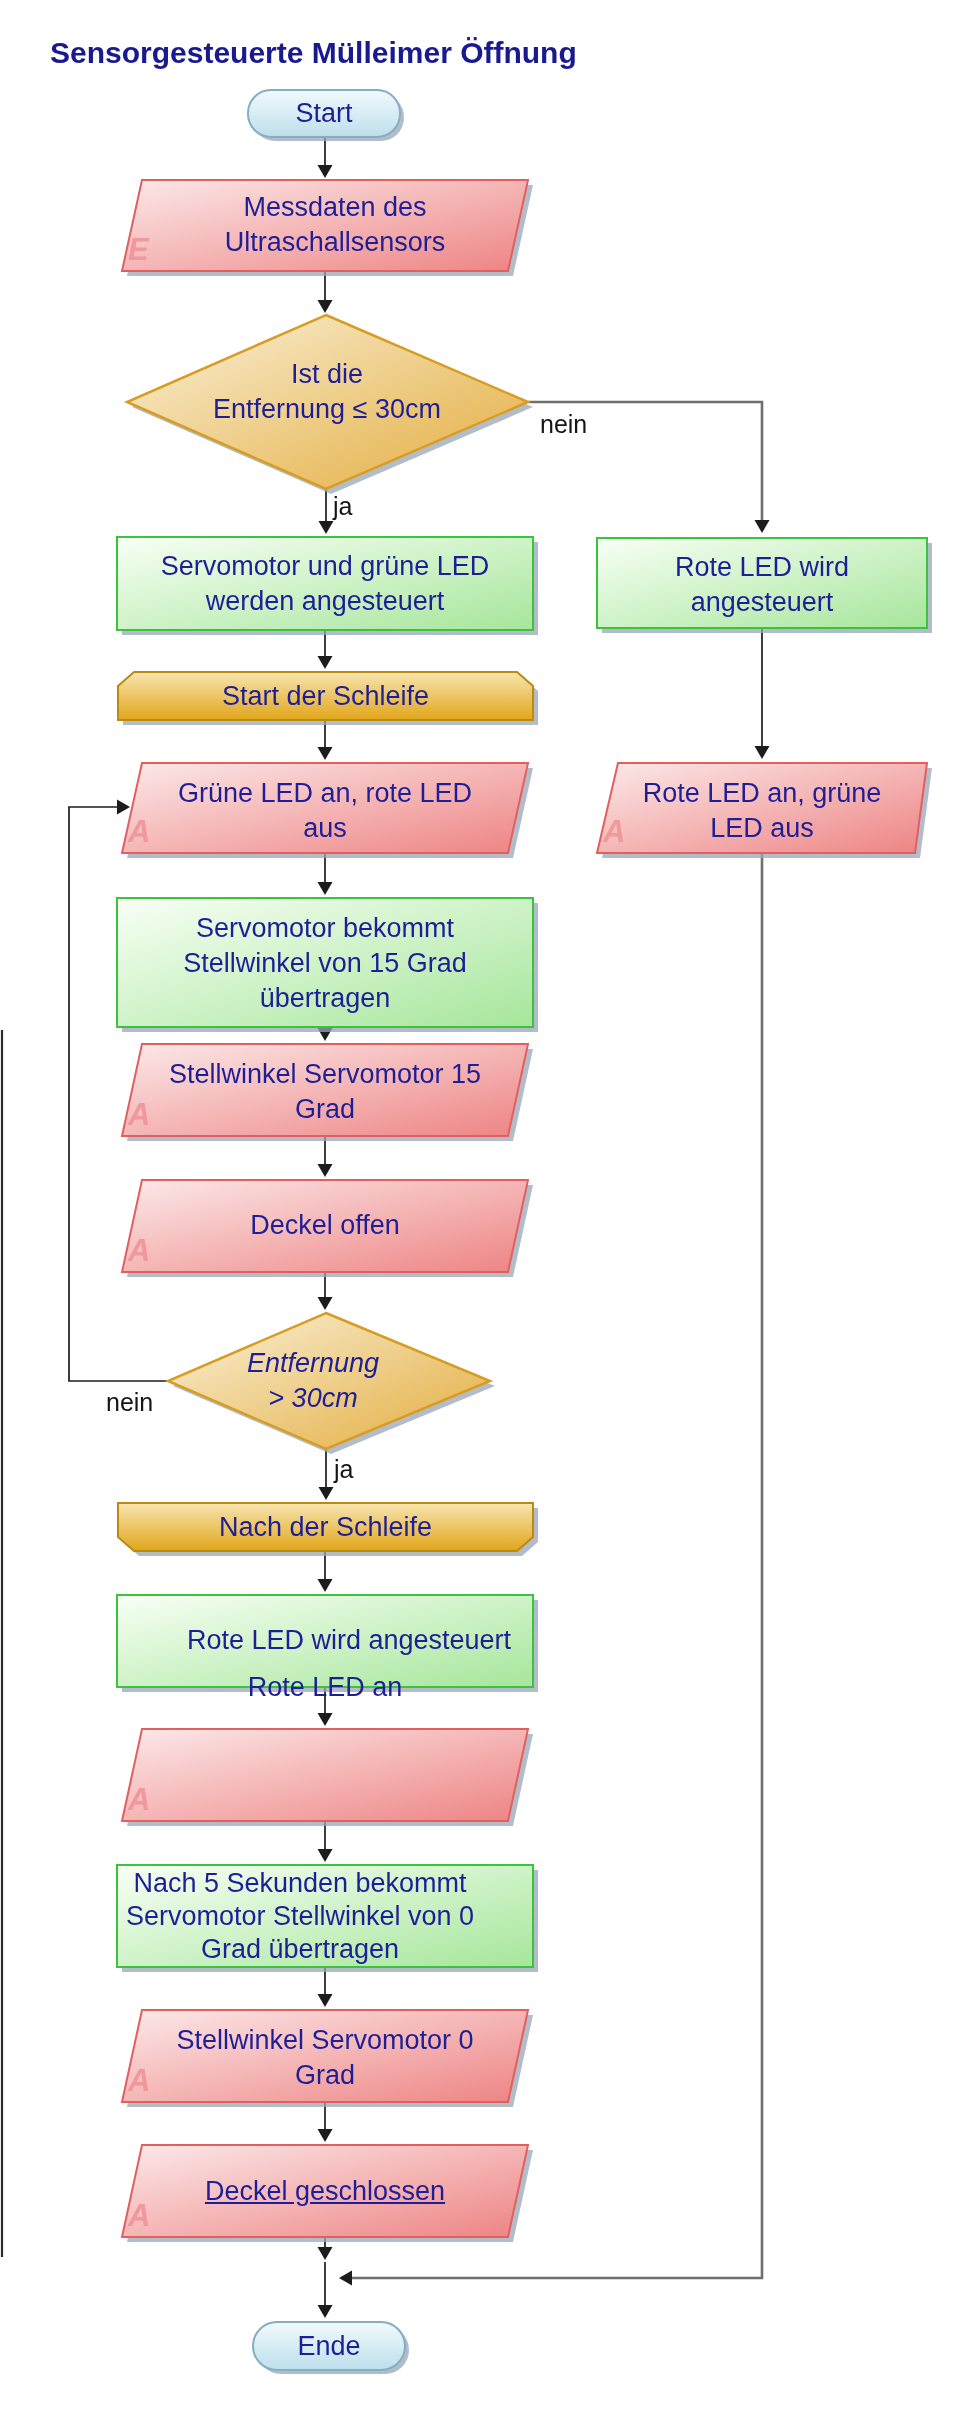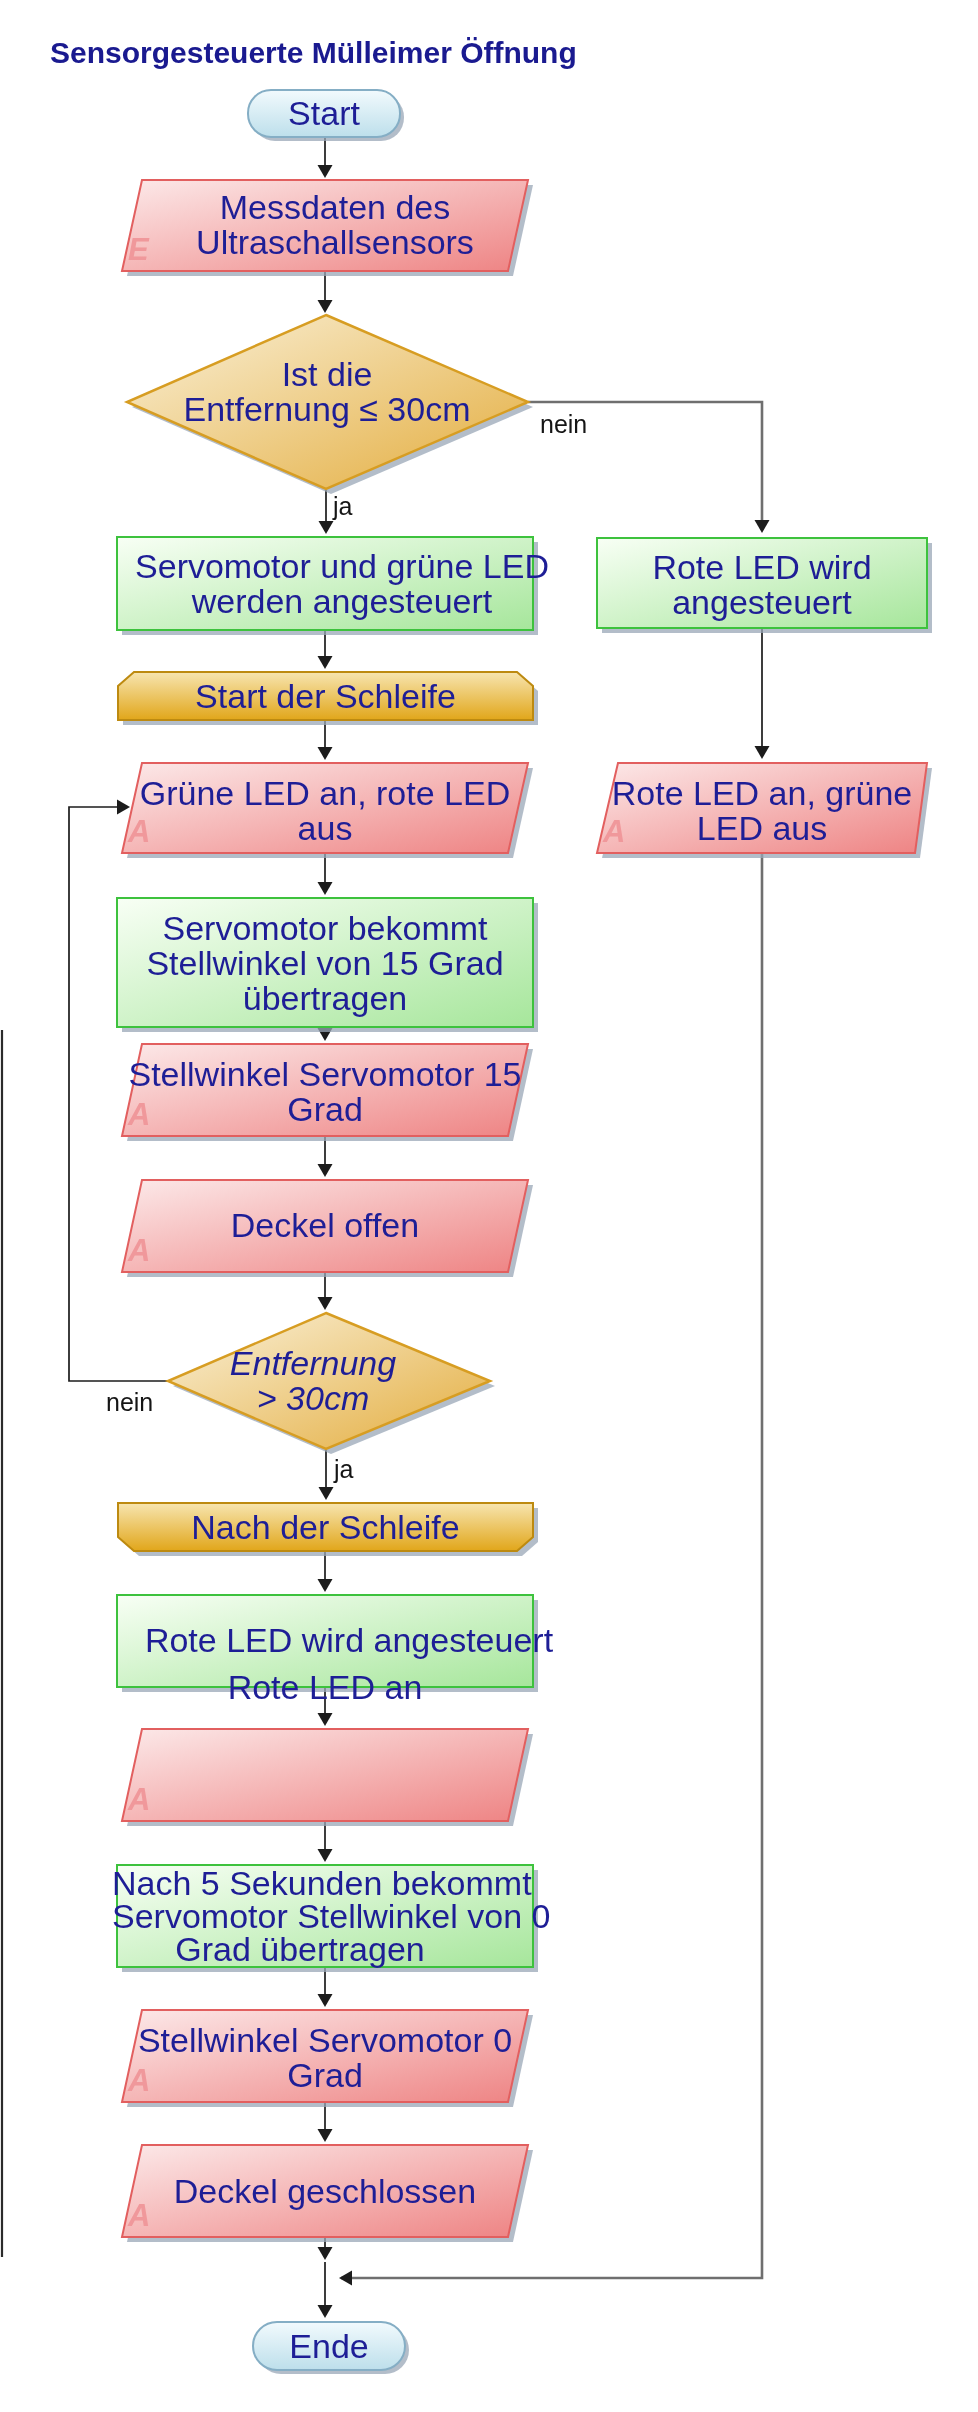--- a/index.html
+++ b/index.html
@@ -3,21 +3,21 @@
 <meta charset="utf-8">
 <style>
   html,body{margin:0;padding:0;background:#ffffff;}
   .page{position:relative;width:978px;height:2412px;background:#ffffff;overflow:hidden;
         font-family:"Liberation Sans",sans-serif;padding-left:34px;}
   svg.canvas{position:absolute;left:0;top:0;}
   .flow{stroke:#1c1c1c;stroke-width:1.7;fill:none;}
   .branch{stroke:#6f6f6f;stroke-width:2.6;fill:none;}
   .arrow{marker-end:url(#ah);}
   .shadow{fill:#99a7b7;fill-opacity:.75;}
-  .node-label{position:absolute;text-align:center;color:#1e1e96;font-size:34px;}
+  .node-label{position:absolute;text-align:center;color:#1e1e96;font-size:27px;}
   .node-label div{line-height:35px;white-space:nowrap;}
   .node-label.tight div{line-height:33px;}
   .edge-label{position:absolute;color:#151515;font-size:25px;line-height:28px;white-space:nowrap;}
   .tag-label{position:absolute;color:#f0989b;font-size:31px;line-height:34px;
              font-weight:bold;font-style:italic;}
   .title{position:absolute;left:50px;top:36px;color:#1a1a90;font-size:30px;
          font-weight:bold;white-space:nowrap;}
 </style>
 </head>
 <body>
@@ -152,21 +152,21 @@
   </div>
   <div class="tag-label" style="left:128px;top:233px;">E</div>
 
   <div class="node-label" style="left:127px;top:357px;width:400px;">
     <div>Ist die</div>
     <div>Entfernung ≤ 30cm</div>
   </div>
   <div class="edge-label" style="left:333px;top:492px;">ja</div>
   <div class="edge-label" style="left:540px;top:410px;">nein</div>
 
-  <div class="node-label" style="left:117px;top:549px;width:416px;margin-left:17px;">
+  <div class="node-label" style="left:117px;top:549px;width:416px;">
     <div>Servomotor und grüne LED</div>
     <div>werden angesteuert</div>
   </div>
 
   <div class="node-label" style="left:597px;top:550px;width:330px;">
     <div>Rote LED wird</div>
     <div>angesteuert</div>
   </div>
 
   <div class="node-label" style="left:118px;top:679px;width:415px;">
@@ -227,21 +227,21 @@
     <div>Servomotor Stellwinkel von 0</div>
     <div>Grad übertragen</div>
   </div>
 
   <div class="node-label" style="left:122px;top:2023px;width:406px;">
     <div>Stellwinkel Servomotor 0</div>
     <div>Grad</div>
   </div>
   <div class="tag-label" style="left:128px;top:2064px;">A</div>
 
-  <div class="node-label" style="left:122px;top:2174px;width:406px;">
+  <div class="node-label" style="left:122px;top:2174px;width:406px;text-decoration:underline;">
     <div>Deckel geschlossen</div>
   </div>
   <div class="tag-label" style="left:128px;top:2199px;">A</div>
 
   <div class="node-label" style="left:253px;top:2329px;width:152px;">
     <div>Ende</div>
   </div>
 
 </div>
 

